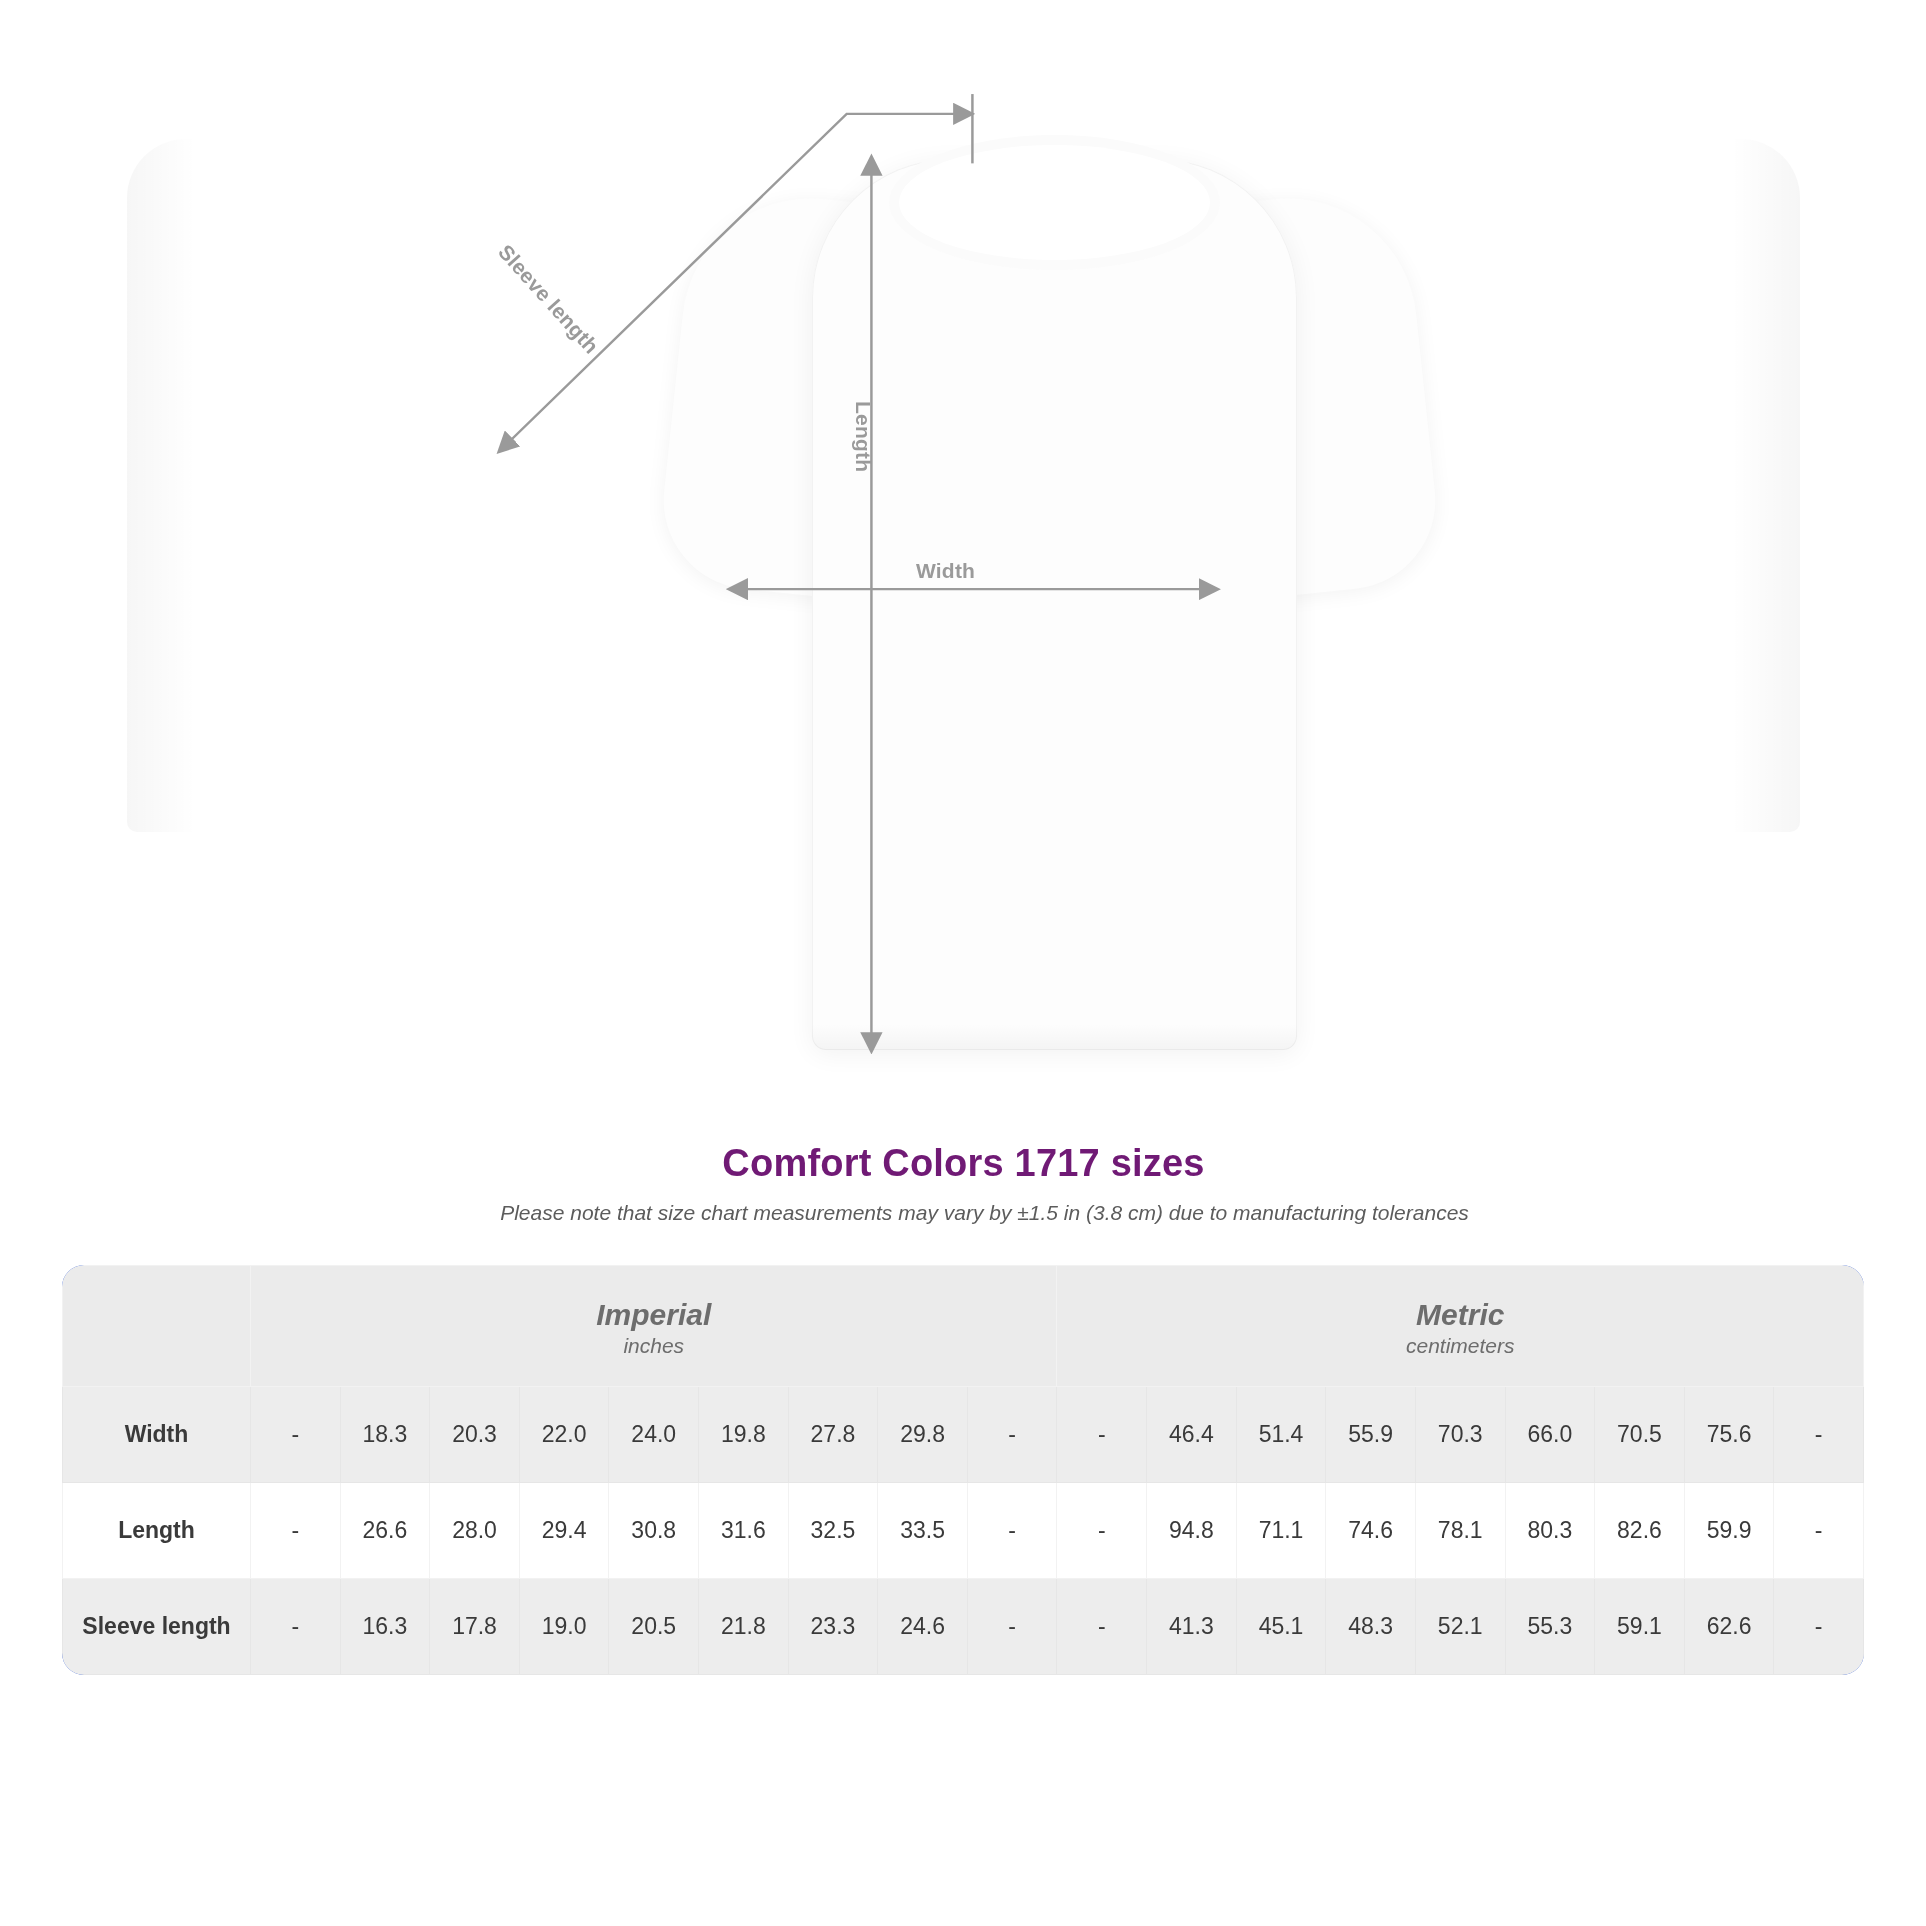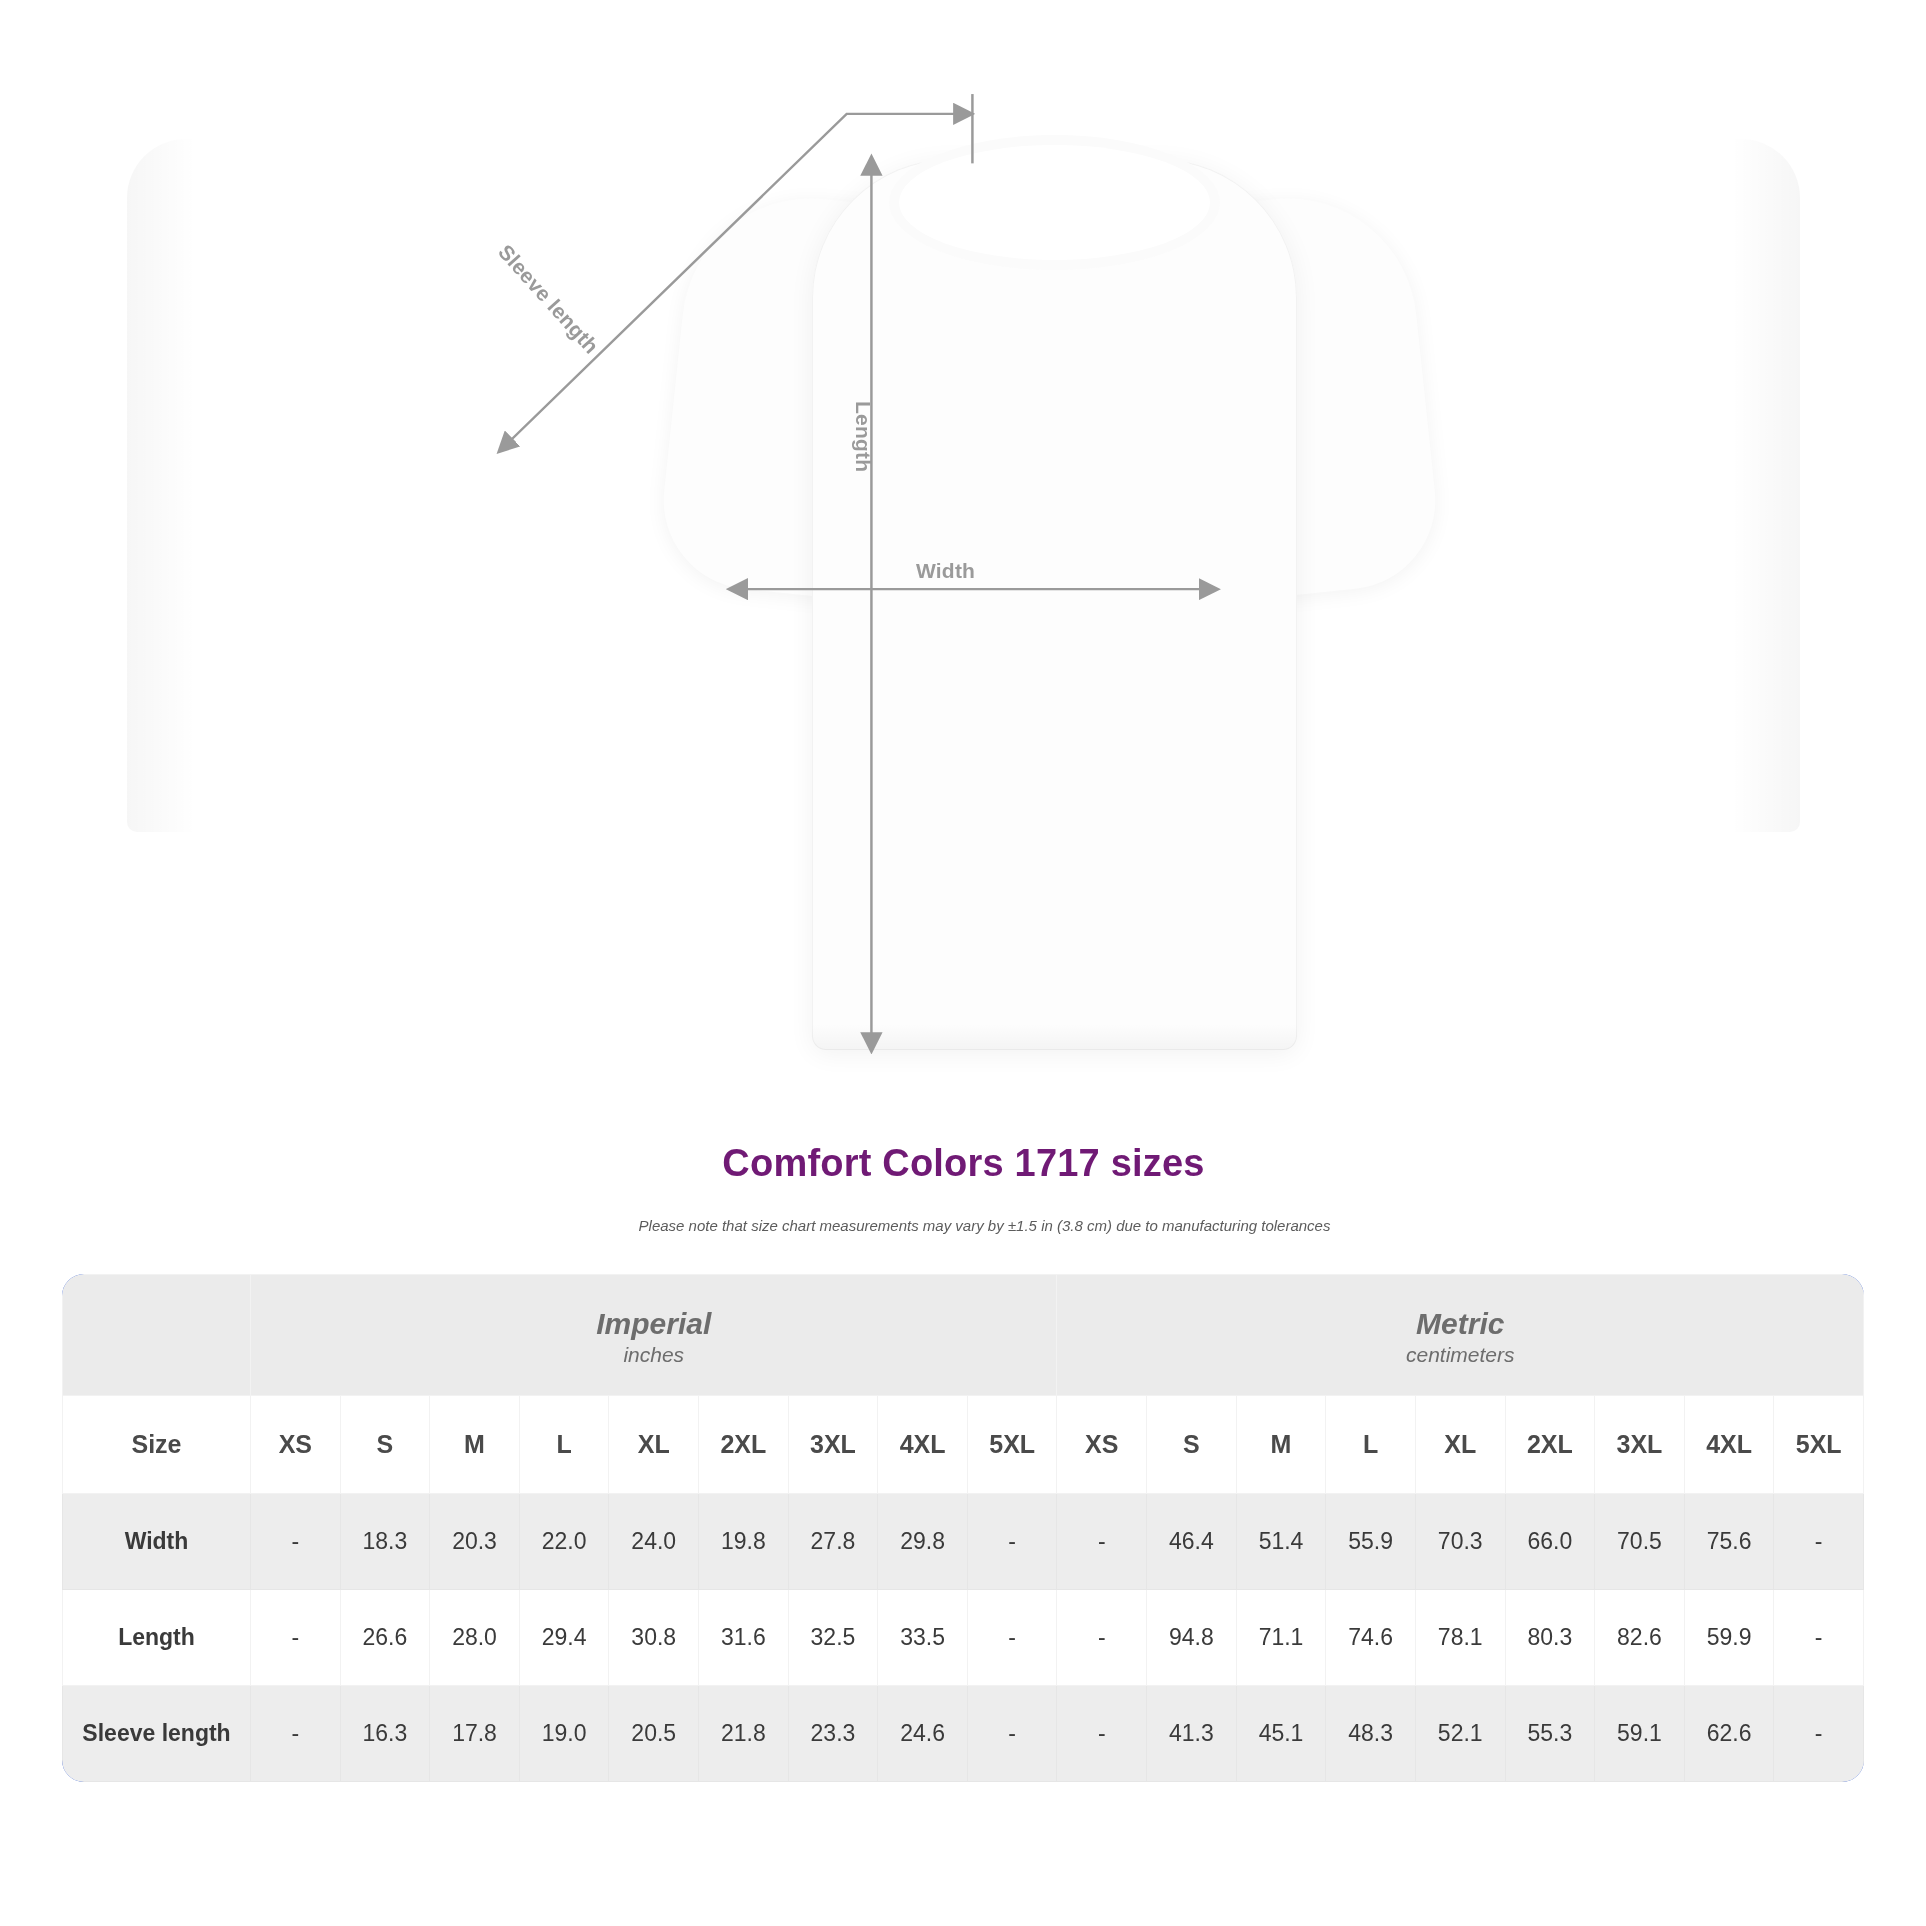--- a/index.html
+++ b/index.html
@@ -132,22 +132,22 @@
     text-align: center;
     margin-top: 38px;
   }
   .chart-title {
     font-size: 38px;
     font-weight: bold;
     color: #701a75;
     letter-spacing: 0.2px;
   }
   .chart-note {
-    margin-top: 32px;
-    font-size: 15px;
+    margin-top: 16px;
+    font-size: 21px;
     font-style: italic;
     color: #5c5c5c;
     padding-left: 42px;
   }
 
   
   .table-wrap {
     margin: 40px 62px 0 62px;
     width: 1802px;
     border-radius: 22px;
@@ -264,41 +264,20 @@
         <td></td>
         <td id="unit-imperial" colspan="9">
           <div class="unit-title">Imperial</div>
           <div class="unit-sub">inches</div>
         </td>
         <td id="unit-metric" colspan="9">
           <div class="unit-title">Metric</div>
           <div class="unit-sub">centimeters</div>
         </td>
       </tr>
-      <tr class="size-head" id="size-head-row">
-        <th class="rowlabel">Size</th>
-      <th>XS</th>
-          <th>S</th>
-          <th>M</th>
-          <th>L</th>
-          <th>XL</th>
-          <th>2XL</th>
-          <th>3XL</th>
-          <th>4XL</th>
-          <th>5XL</th>
-          <th>XS</th>
-          <th>S</th>
-          <th>M</th>
-          <th>L</th>
-          <th>XL</th>
-          <th>2XL</th>
-          <th>3XL</th>
-          <th>4XL</th>
-          <th>5XL</th>
-        </tr>
     </thead>
     <tbody id="table-body">
         <tr class="shaded">
           <td class="rowlabel">Width</td>
           <td>-</td>
           <td>18.3</td>
           <td>20.3</td>
           <td>22.0</td>
           <td>24.0</td>
           <td>19.8</td>

